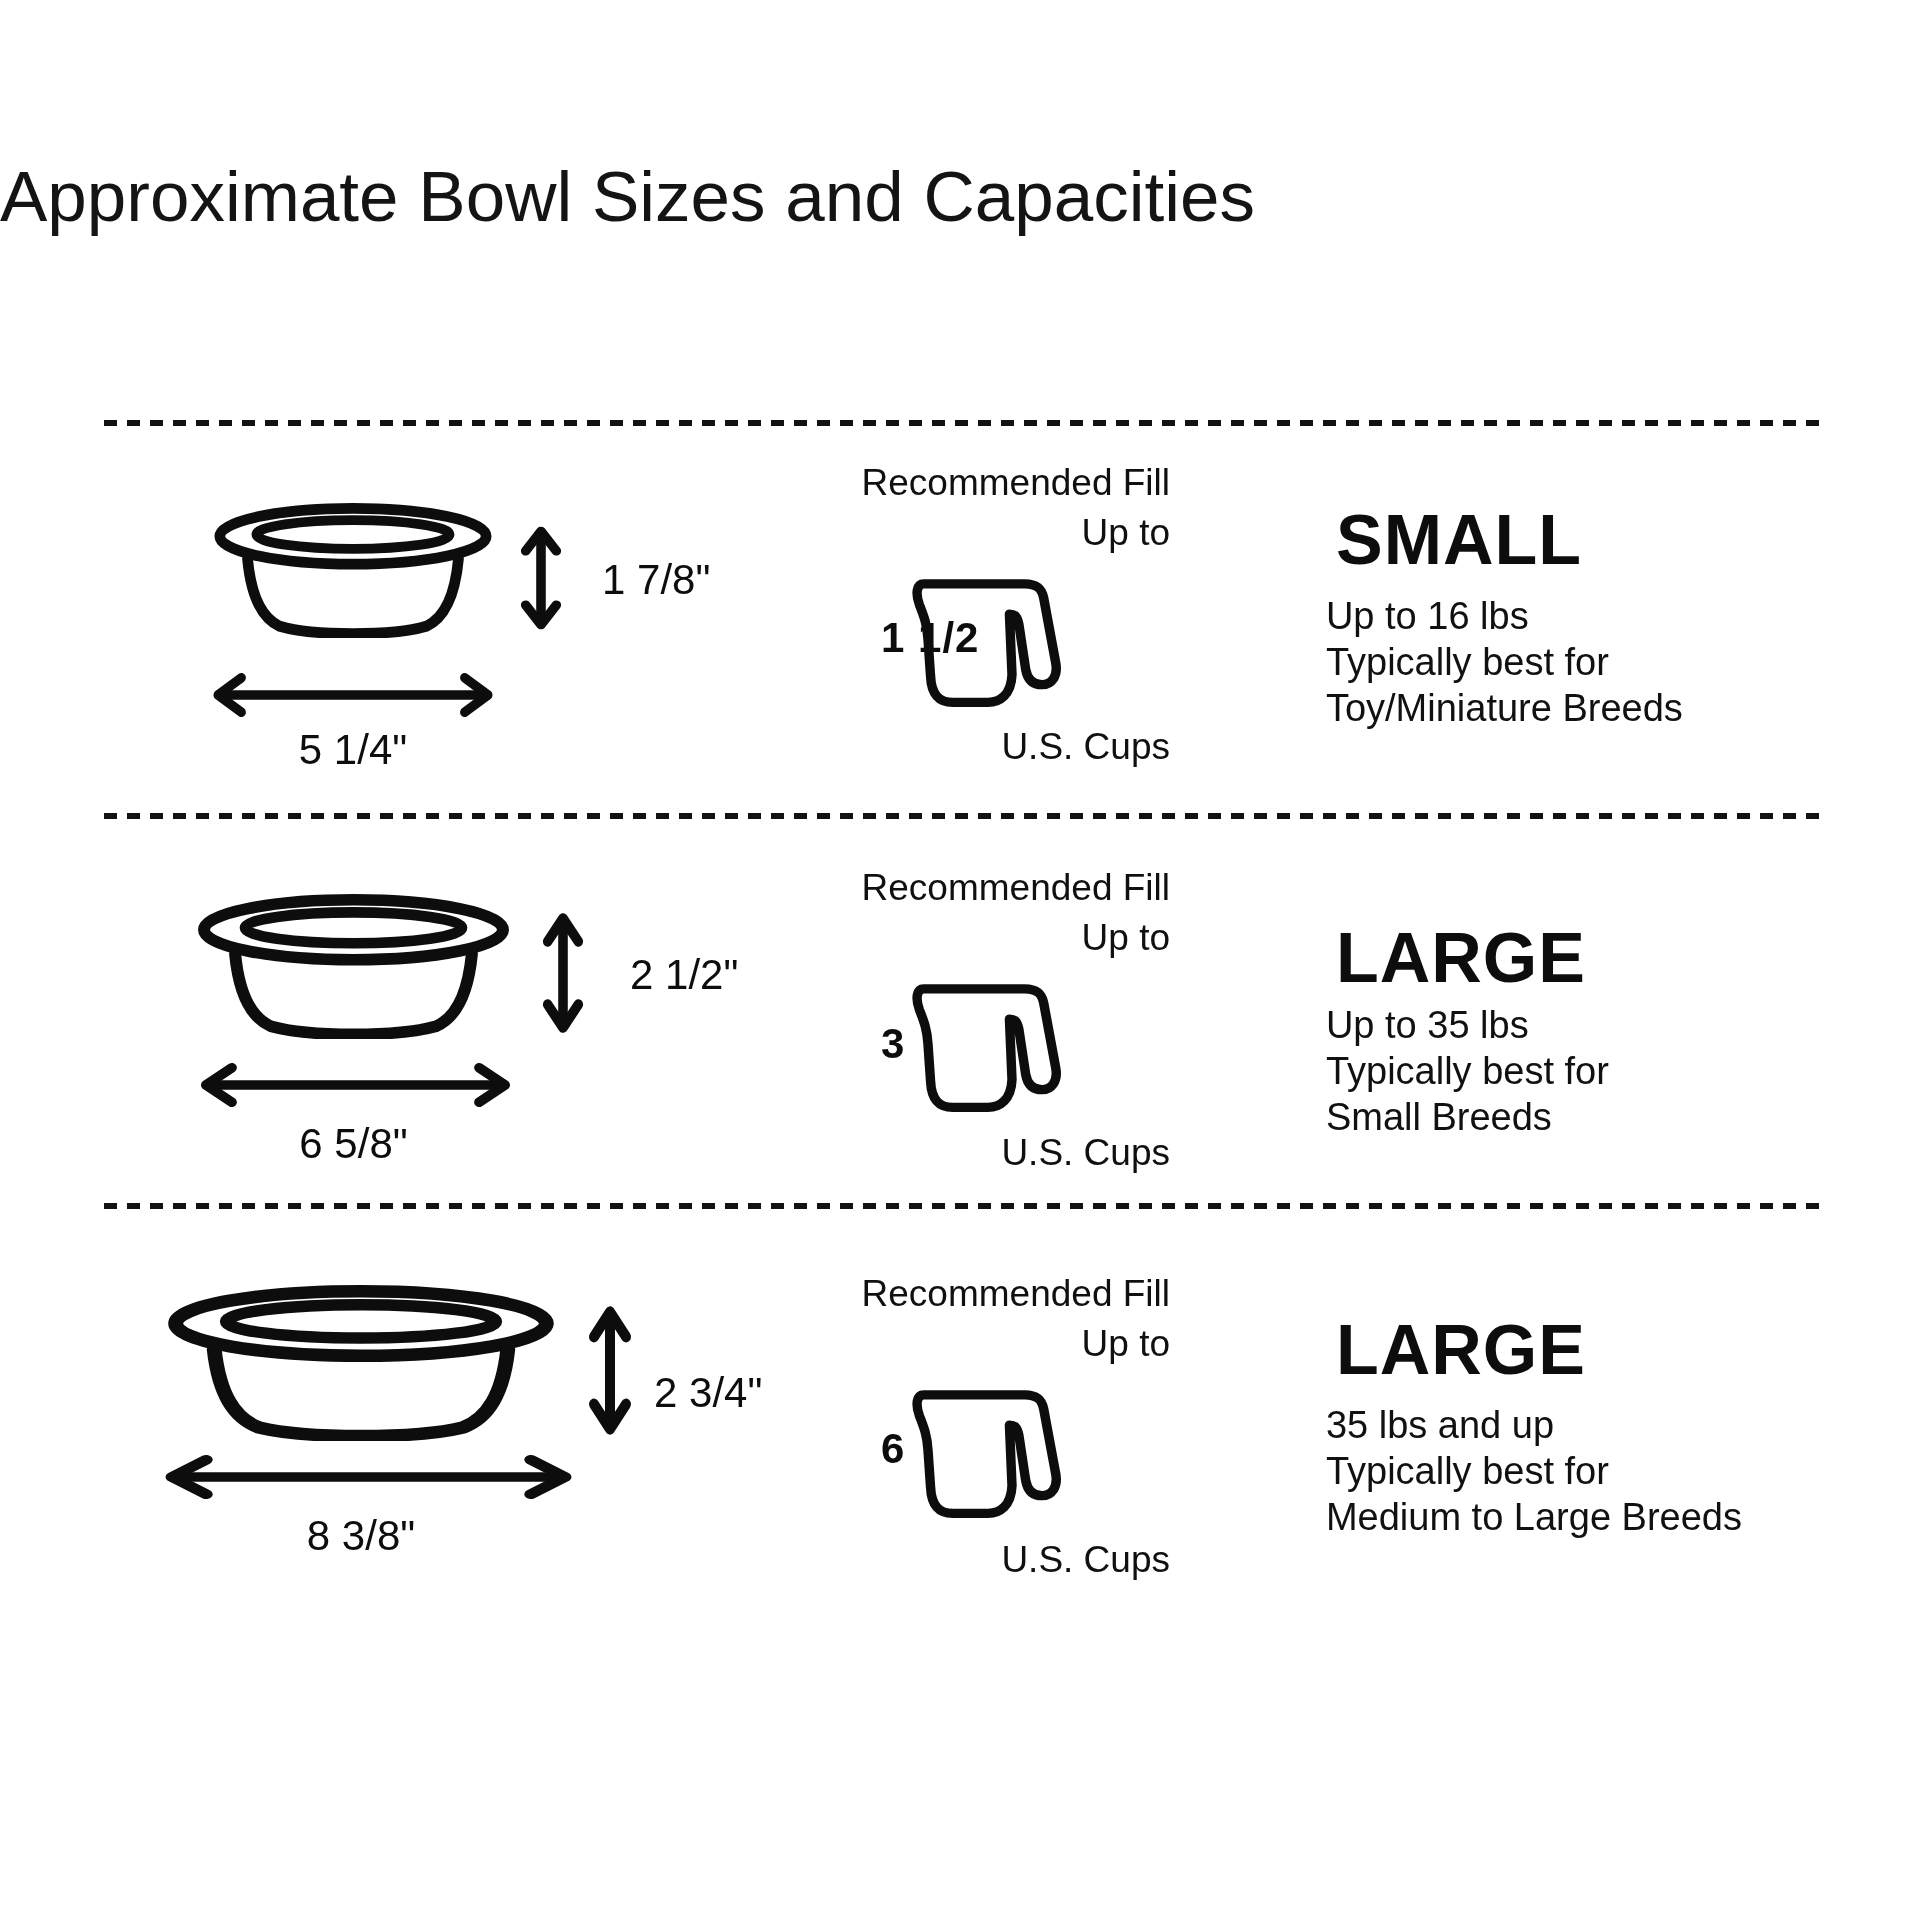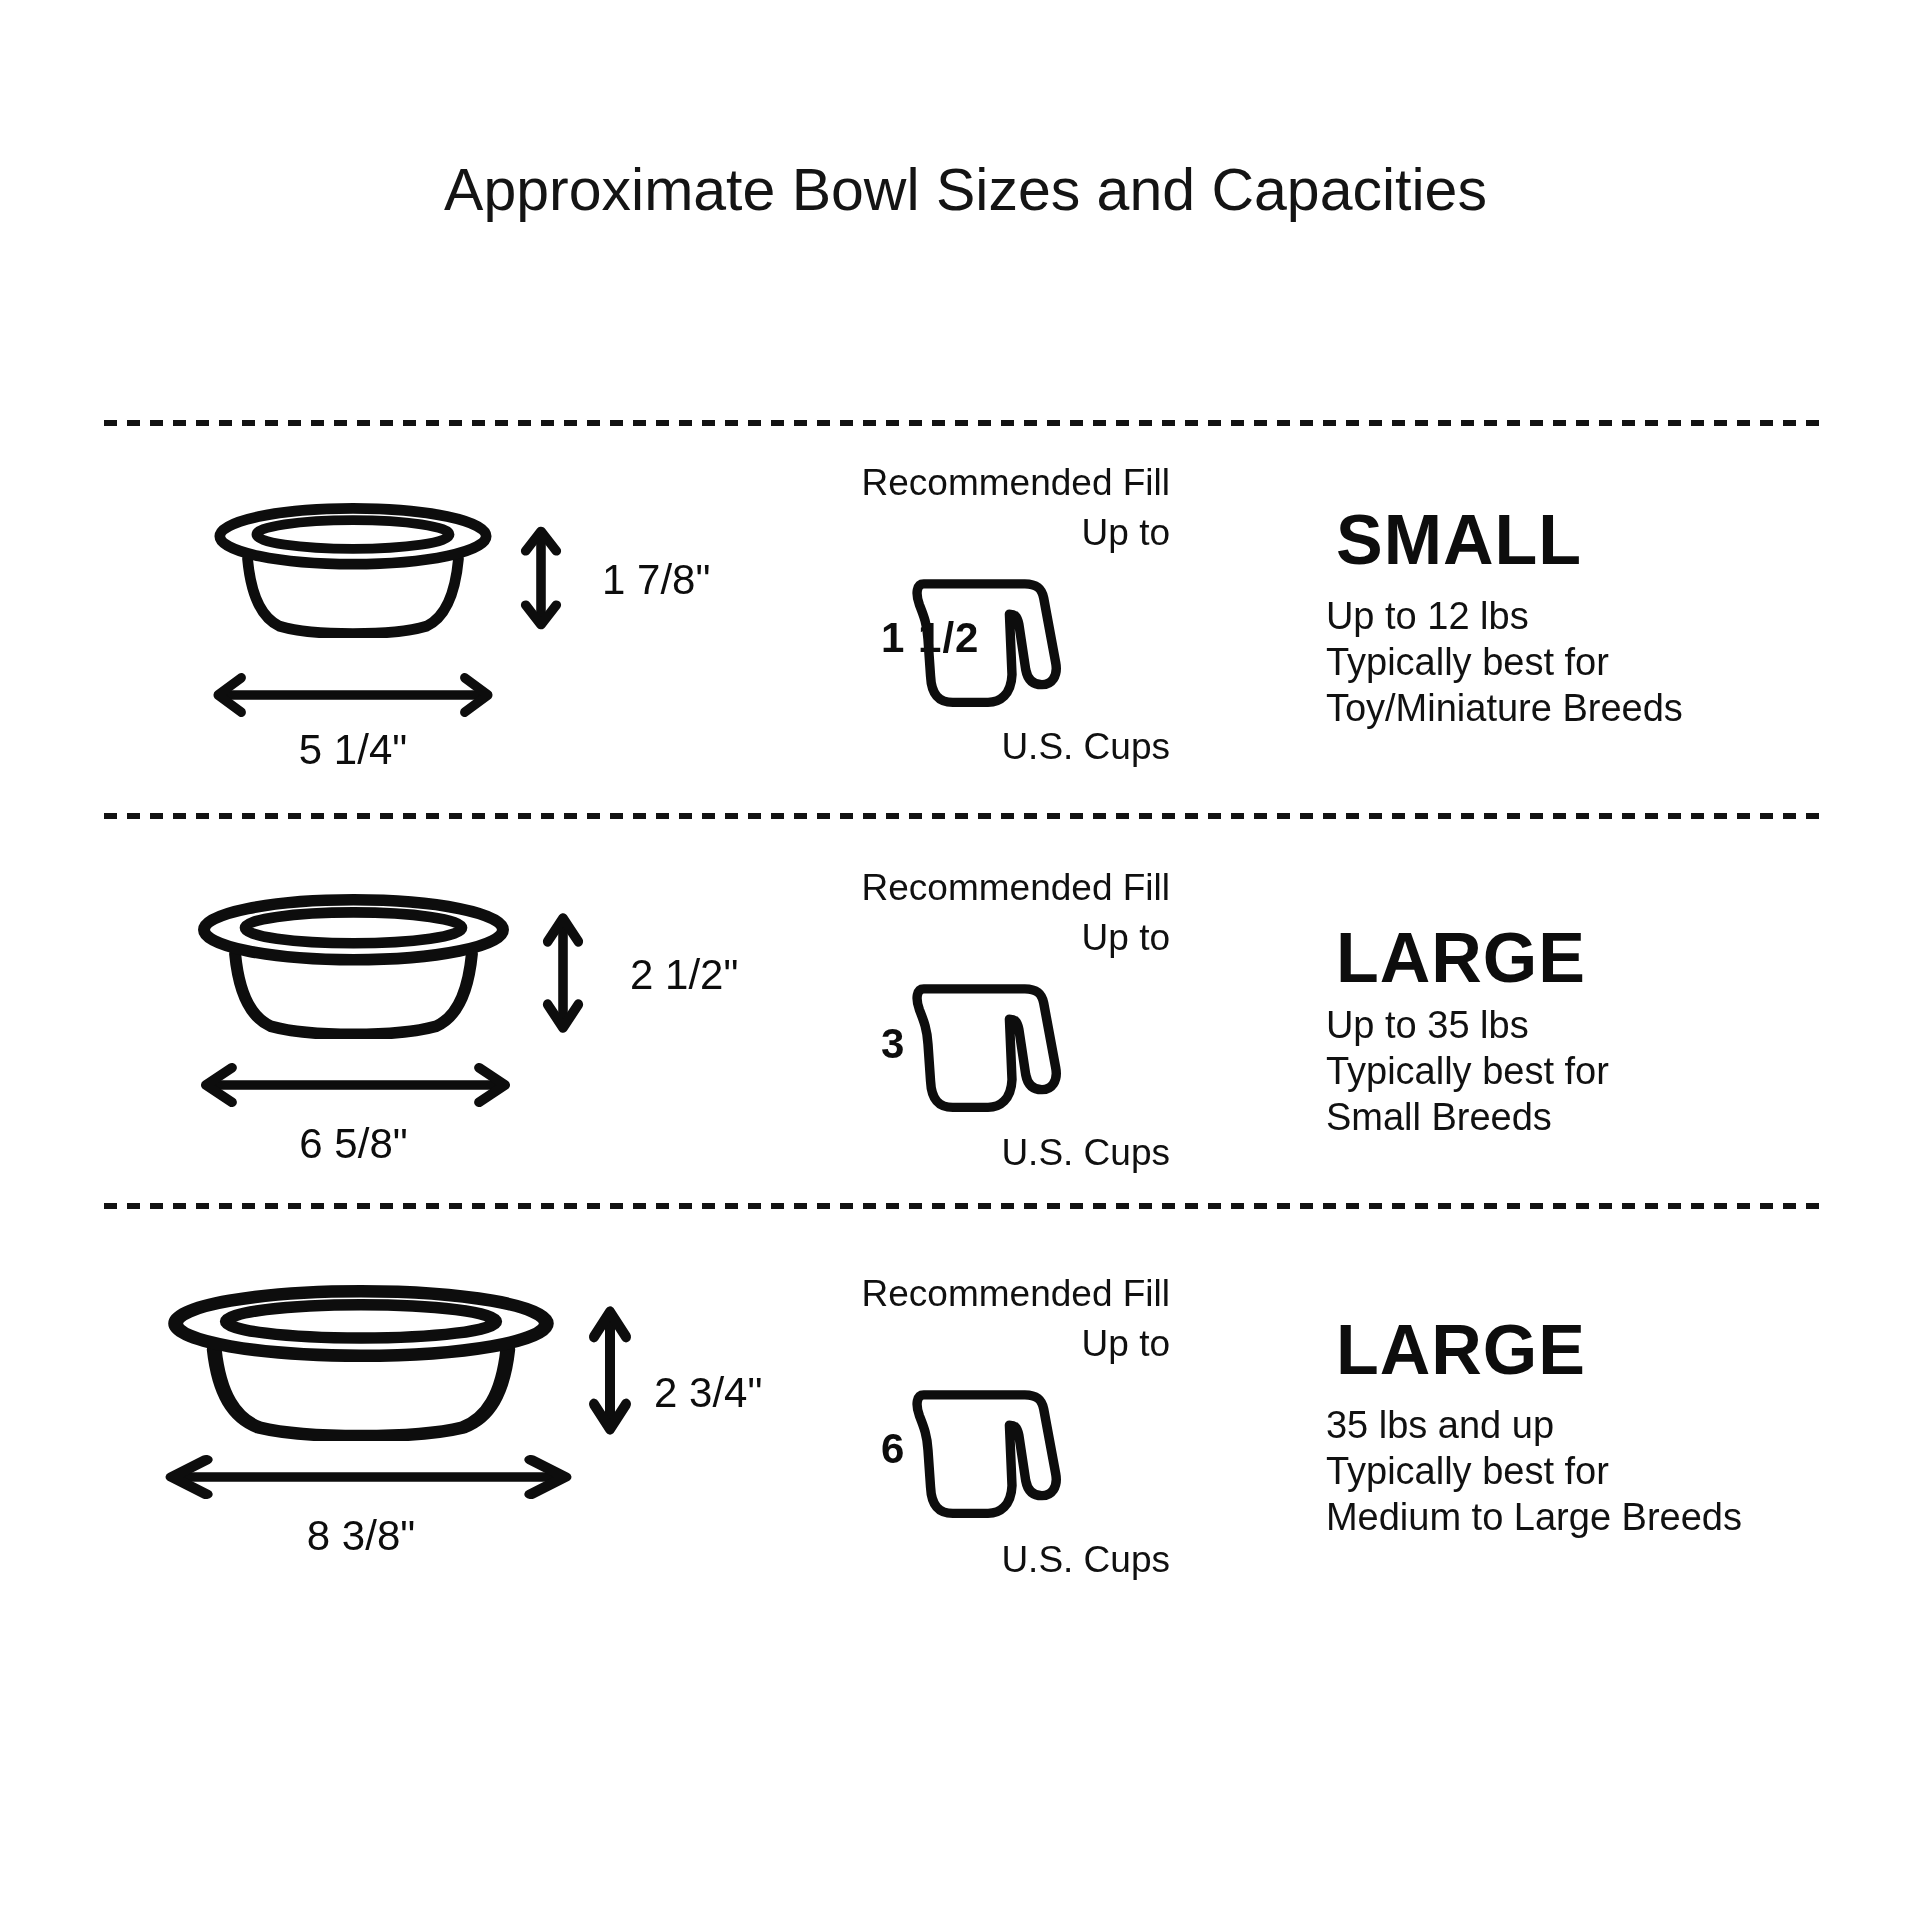--- a/index.html
+++ b/index.html
@@ -11,22 +11,21 @@
     font-family: "Liberation Sans", "DejaVu Sans", sans-serif;
     color: #0d0d0d;
     overflow: hidden;
   }
 
   h1.title {
     position: absolute;
     left: 0; right: 0;
     top: 156px;
     margin: 0;
-    text-align: center;
-    font-size: 59px;
+    font-size: 71px;
     font-weight: 500;
     letter-spacing: 0px;
     color: #141414;
   }
 
   .divider {
     position: absolute;
     left: 104px;
     width: 1724px;
     height: 5.8px;
@@ -139,21 +138,21 @@
       <svg class="fig" style="left:114px;top:572px" width="180" height="143" viewBox="0 0 210 170" preserveAspectRatio="none">
         <use href="#sym-cup"></use>
       </svg>
       <div class="cup-num" style="left:97px;top:614px;width:164px">1 1/2</div>
       <div class="fill-line" style="top:726px">U.S. Cups</div>
     </div>
 
     <div class="text-col">
       <h2 class="size-title" style="top:488px">SMALL</h2>
       <div class="desc" style="top:593px">
-        <div>Up to 12 lbs</div>
+        <div>Up to 16 lbs</div>
         <div>Typically best for</div>
         <div>Toy/Miniature Breeds</div>
       </div>
     </div>
   </section>
 
   <section class="row" style="top:0">
     <svg class="fig" style="left:193px;top:894px" width="321" height="145" viewBox="0 0 320 150" preserveAspectRatio="none">
       <use href="#sym-bowl"></use>
     </svg>

